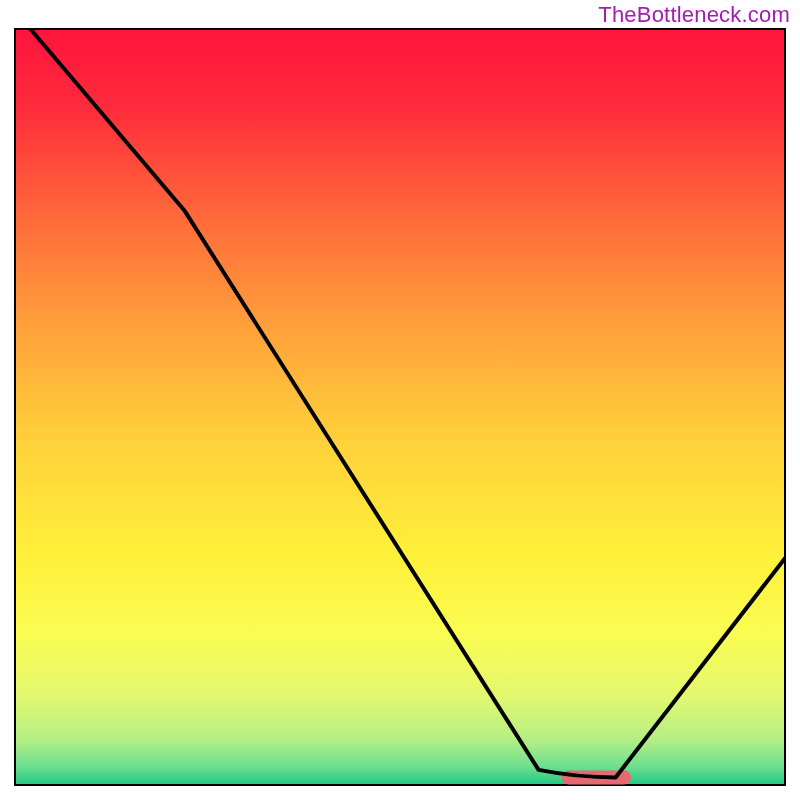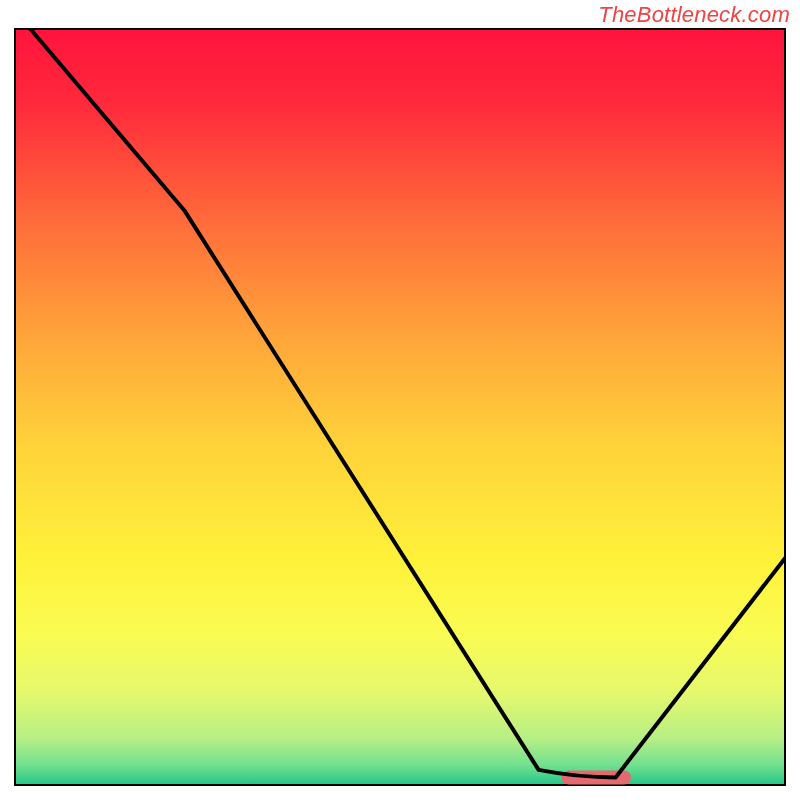--- a/index.html
+++ b/index.html
@@ -15,23 +15,22 @@
     position: relative;
     width: 800px;
     height: 800px;
   }
   .watermark {
     position: absolute;
     top: 2px;
     right: 10px;
     font-size: 22px;
     font-weight: 500;
-    color: #ef4444;
+    color: #a21caf;
     letter-spacing: 0.2px;
-    font-style: italic;
   }
   .plot {
     position: absolute;
     left: 14px;
     top: 28px;
     width: 772px;
     height: 758px;
   }
   .plot svg {
     display: block;

